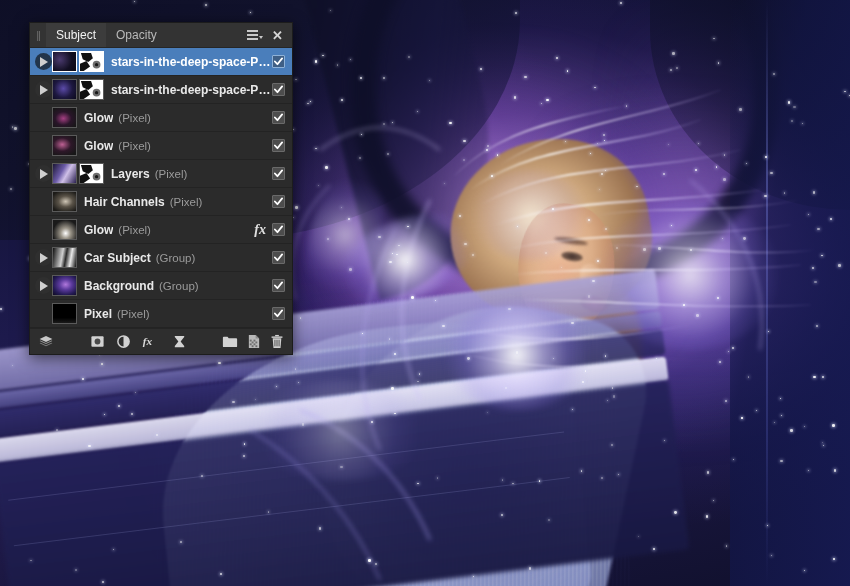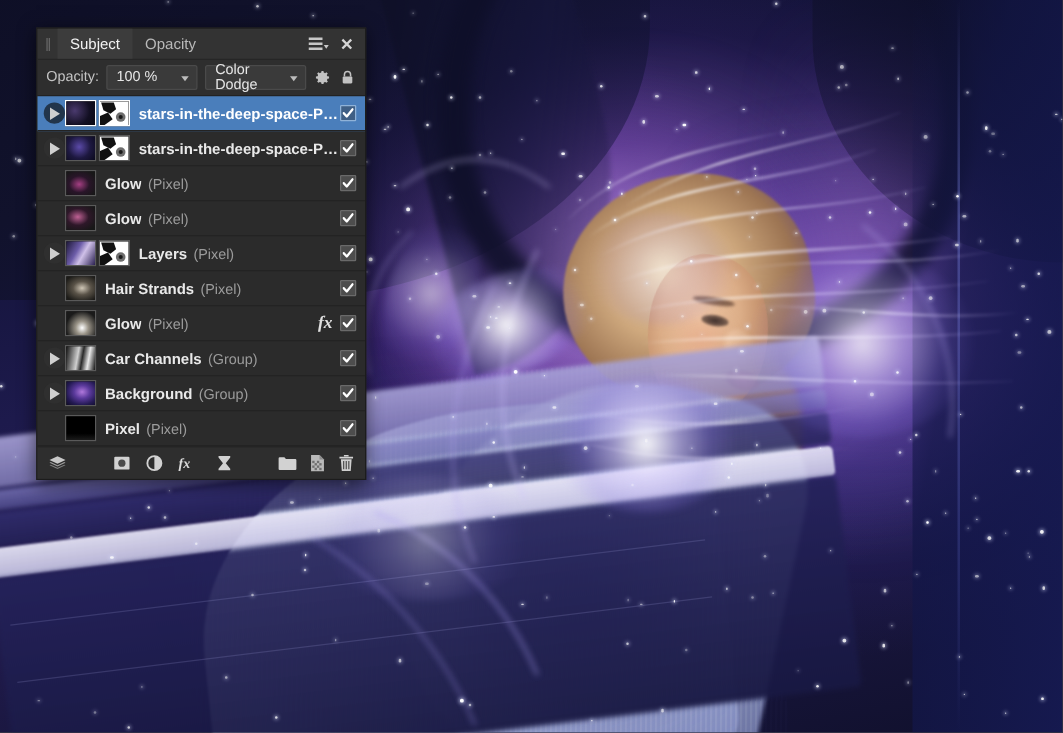--- a/index.html
+++ b/index.html
@@ -789,43 +789,20 @@
             <i></i>
             <i></i>
             <i></i>
           </span>
         <span class="caret"></span>
       </div>
       <div class="close-icon">✕</div>
     </div>
   </div>
 
-  <div class="panel-controls">
-    <span class="ctl-label">Opacity:</span>
-    <div class="combo opacity">
-      <span>100 %</span>
-      <span class="caret"></span>
-    </div>
-    <div class="combo blend">
-      <span>Color Dodge</span>
-      <span class="caret"></span>
-    </div>
-    <span class="gear-icon">
-      <svg width="14" height="14" viewBox="0 0 16 16">
-        <path fill="#c2c2c2" d="M8 5.2A2.8 2.8 0 1 0 8 10.8 2.8 2.8 0 0 0 8 5.2zm0 4.3a1.5 1.5 0 1 1 0-3 1.5 1.5 0 0 1 0 3z"></path>
-        <path fill="#c2c2c2" d="M14 8.9V7.1l-1.6-.3a4.7 4.7 0 0 0-.5-1.2l.9-1.3-1.2-1.2-1.3.9c-.4-.2-.8-.4-1.2-.5L8.9 2H7.1l-.3 1.5c-.4.1-.8.3-1.2.5l-1.3-.9-1.2 1.2.9 1.3c-.2.4-.4.8-.5 1.2L2 7.1v1.8l1.5.3c.1.4.3.8.5 1.2l-.9 1.3 1.2 1.2 1.3-.9c.4.2.8.4 1.2.5l.3 1.5h1.8l.3-1.5c.4-.1.8-.3 1.2-.5l1.3.9 1.2-1.2-.9-1.3c.2-.4.4-.8.5-1.2L14 8.9z"></path>
-      </svg>
-    </span>
-    <span class="lock-icon">
-      <svg width="14" height="14" viewBox="0 0 16 16">
-        <path fill="none" stroke="#c2c2c2" stroke-width="1.4" d="M5.2 7V5.3a2.8 2.8 0 0 1 5.6 0V7"></path>
-        <rect x="3.6" y="7" width="8.8" height="6.4" rx="1" fill="#c2c2c2"></rect>
-      </svg>
-    </span>
-  </div>
 
   <div class="layer-list" id="layer-list">
       <div class="layer-row selected">
         <div class="disclosure has-btn">
           <span class="tri"></span>
         </div>
         <div class="thumbs">
           <div class="thumb sel-border">
             <div class="t-art" style="background:radial-gradient(circle at 30% 40%, #4a3a6e 0%, #120f22 60%, #0a0812 100%);"></div>
           </div>
@@ -942,21 +919,21 @@
         </div>
       </div>
       <div class="layer-row">
         <div class="disclosure empty"></div>
         <div class="thumbs">
           <div class="thumb">
             <div class="t-art" style="background:radial-gradient(ellipse at 55% 50%, #cfc6b6 0%, #5a5348 40%, #1c1b18 85%);"></div>
           </div>
         </div>
         <div class="layer-label">
-          <span class="layer-name">Hair Strands</span>
+          <span class="layer-name">Hair Channels</span>
           <span class="layer-kind">(Pixel)</span>
         </div>
         <div class="row-right">
           <span class="vischk">
             <svg width="9" height="9" viewBox="0 0 10 10">
               <path d="M1 5 L3.8 8 L9 1.6" fill="none" stroke="#ffffff" stroke-width="2" stroke-linecap="round" stroke-linejoin="round"></path>
             </svg>
           </span>
         </div>
       </div>
@@ -983,21 +960,21 @@
       <div class="layer-row">
         <div class="disclosure has-btn">
           <span class="tri"></span>
         </div>
         <div class="thumbs">
           <div class="thumb">
             <div class="t-art" style="background:linear-gradient(100deg,#111 0%, #cfcfcf 40%, #2a2a2a 55%, #e8e8e8 75%, #151515 100%);"></div>
           </div>
         </div>
         <div class="layer-label">
-          <span class="layer-name">Car Channels</span>
+          <span class="layer-name">Car Subject</span>
           <span class="layer-kind">(Group)</span>
         </div>
         <div class="row-right">
           <span class="vischk">
             <svg width="9" height="9" viewBox="0 0 10 10">
               <path d="M1 5 L3.8 8 L9 1.6" fill="none" stroke="#ffffff" stroke-width="2" stroke-linecap="round" stroke-linejoin="round"></path>
             </svg>
           </span>
         </div>
       </div>

